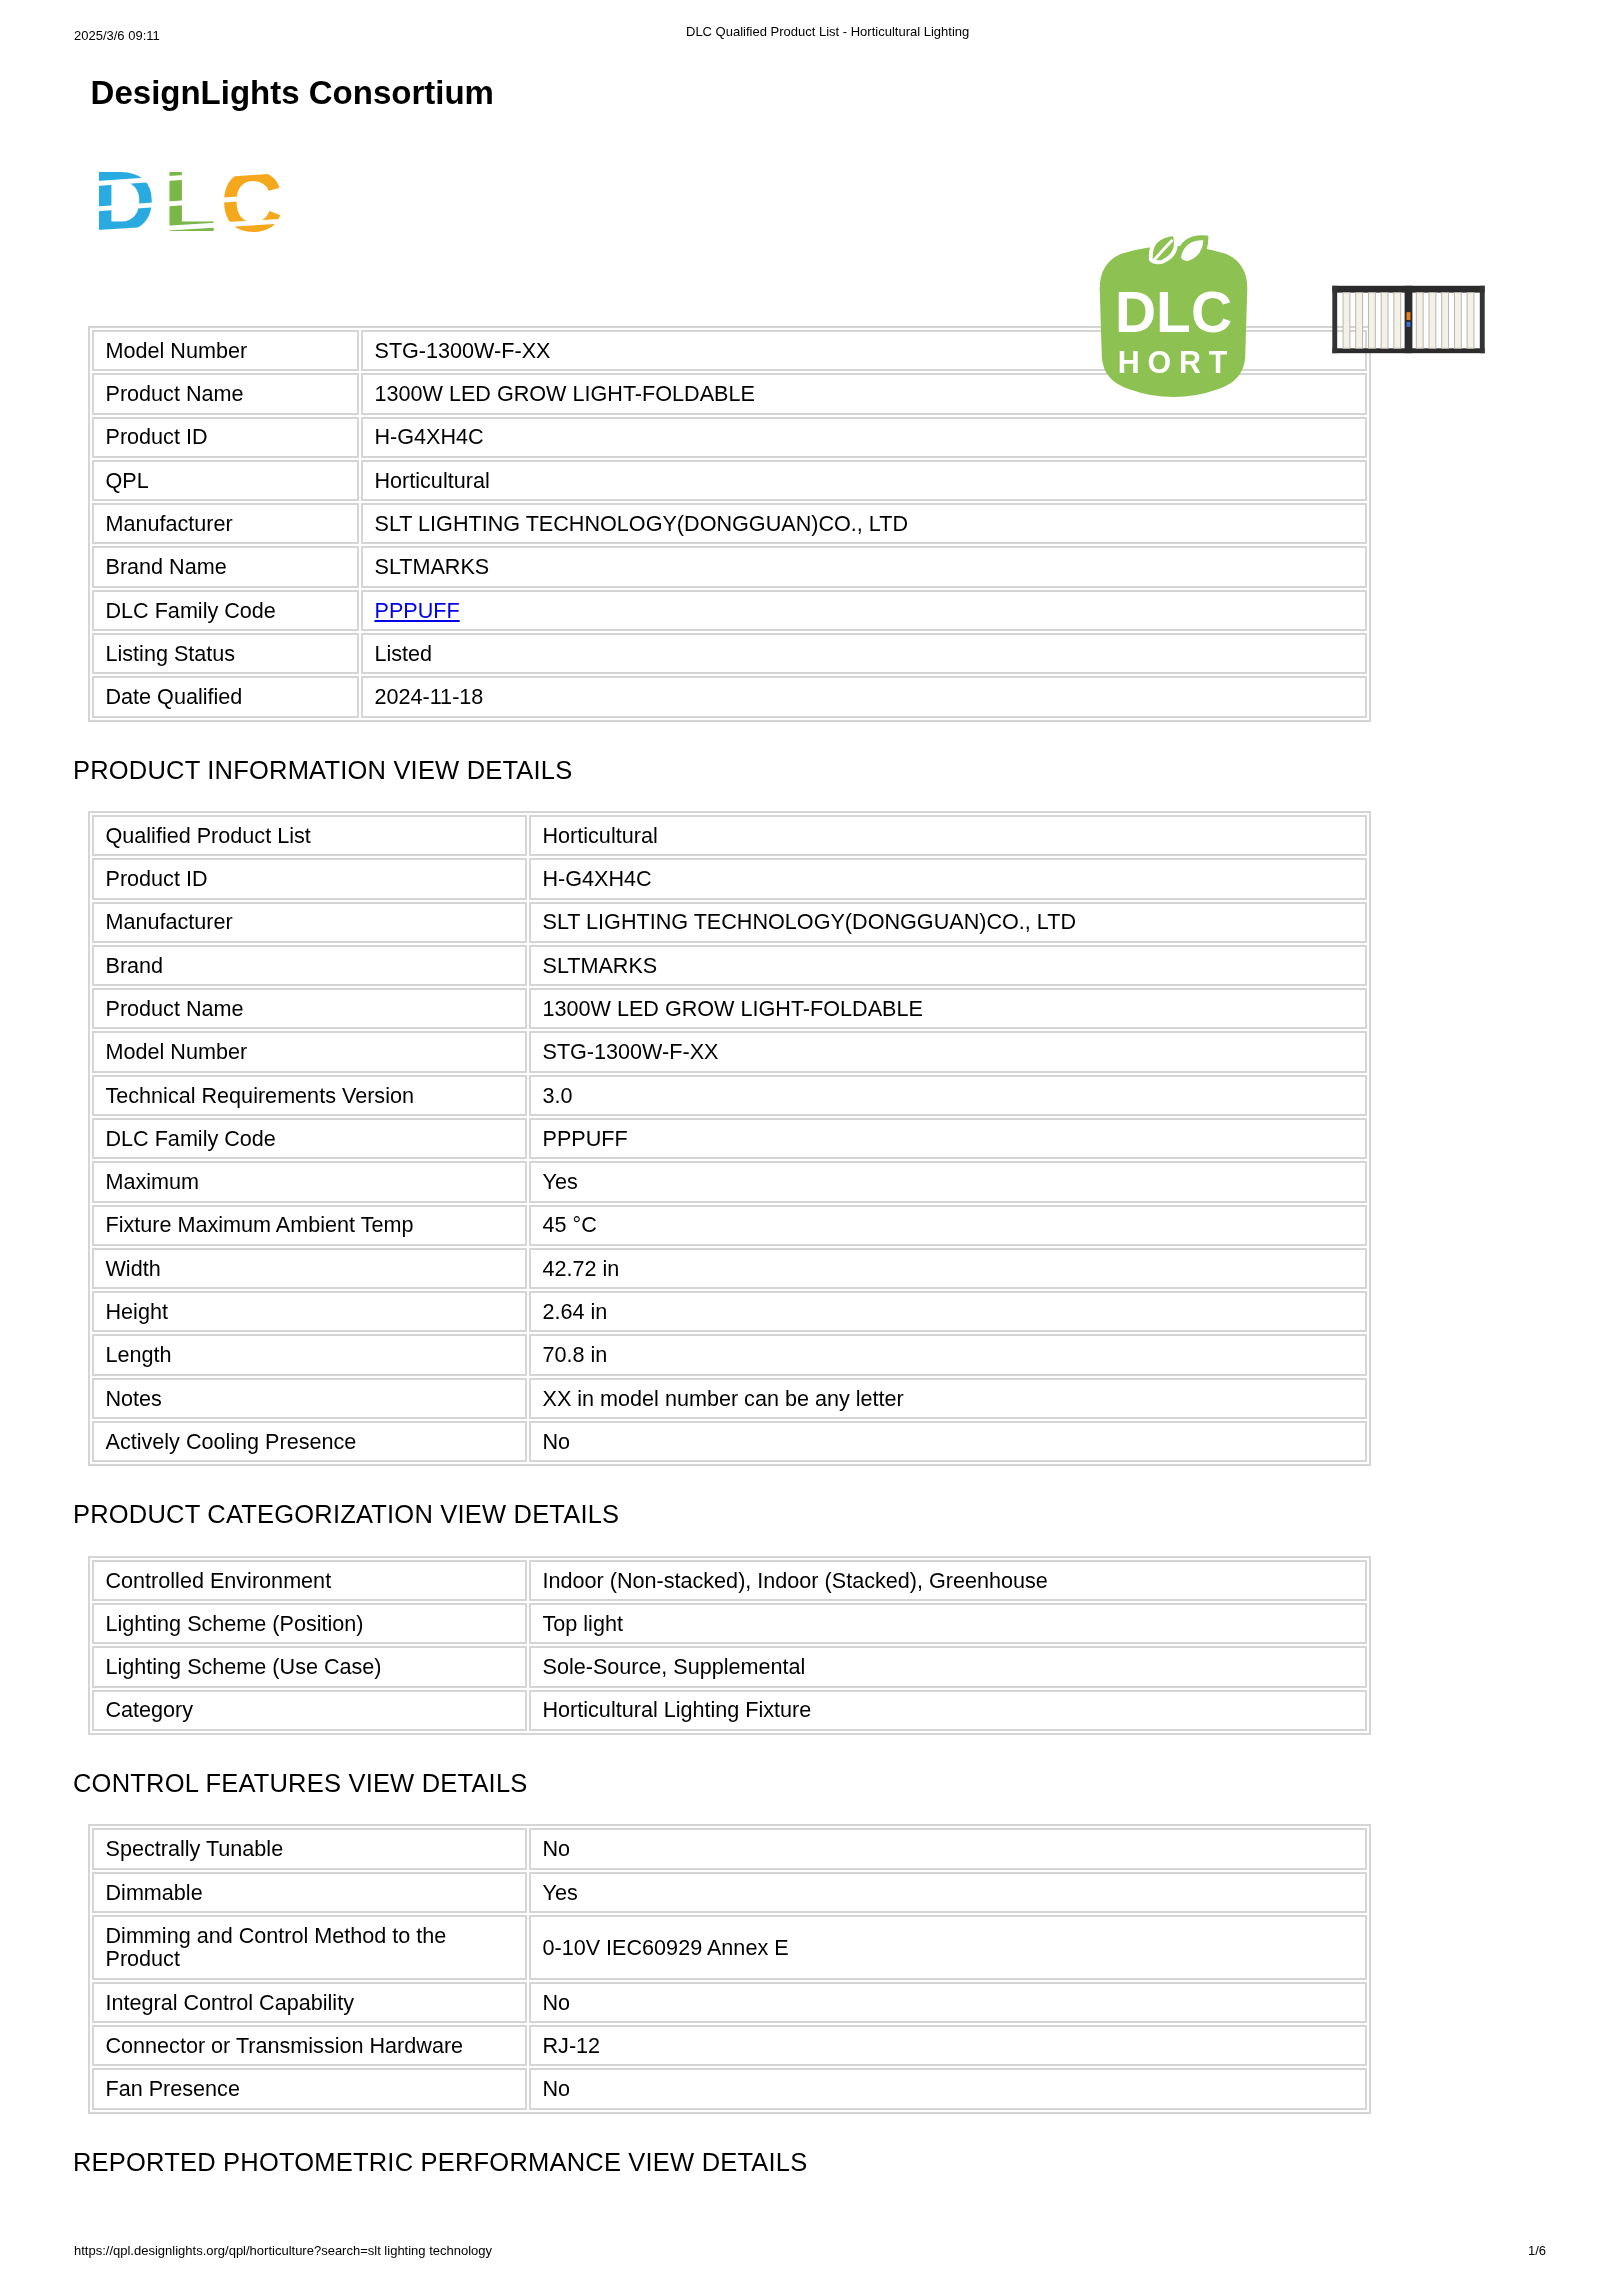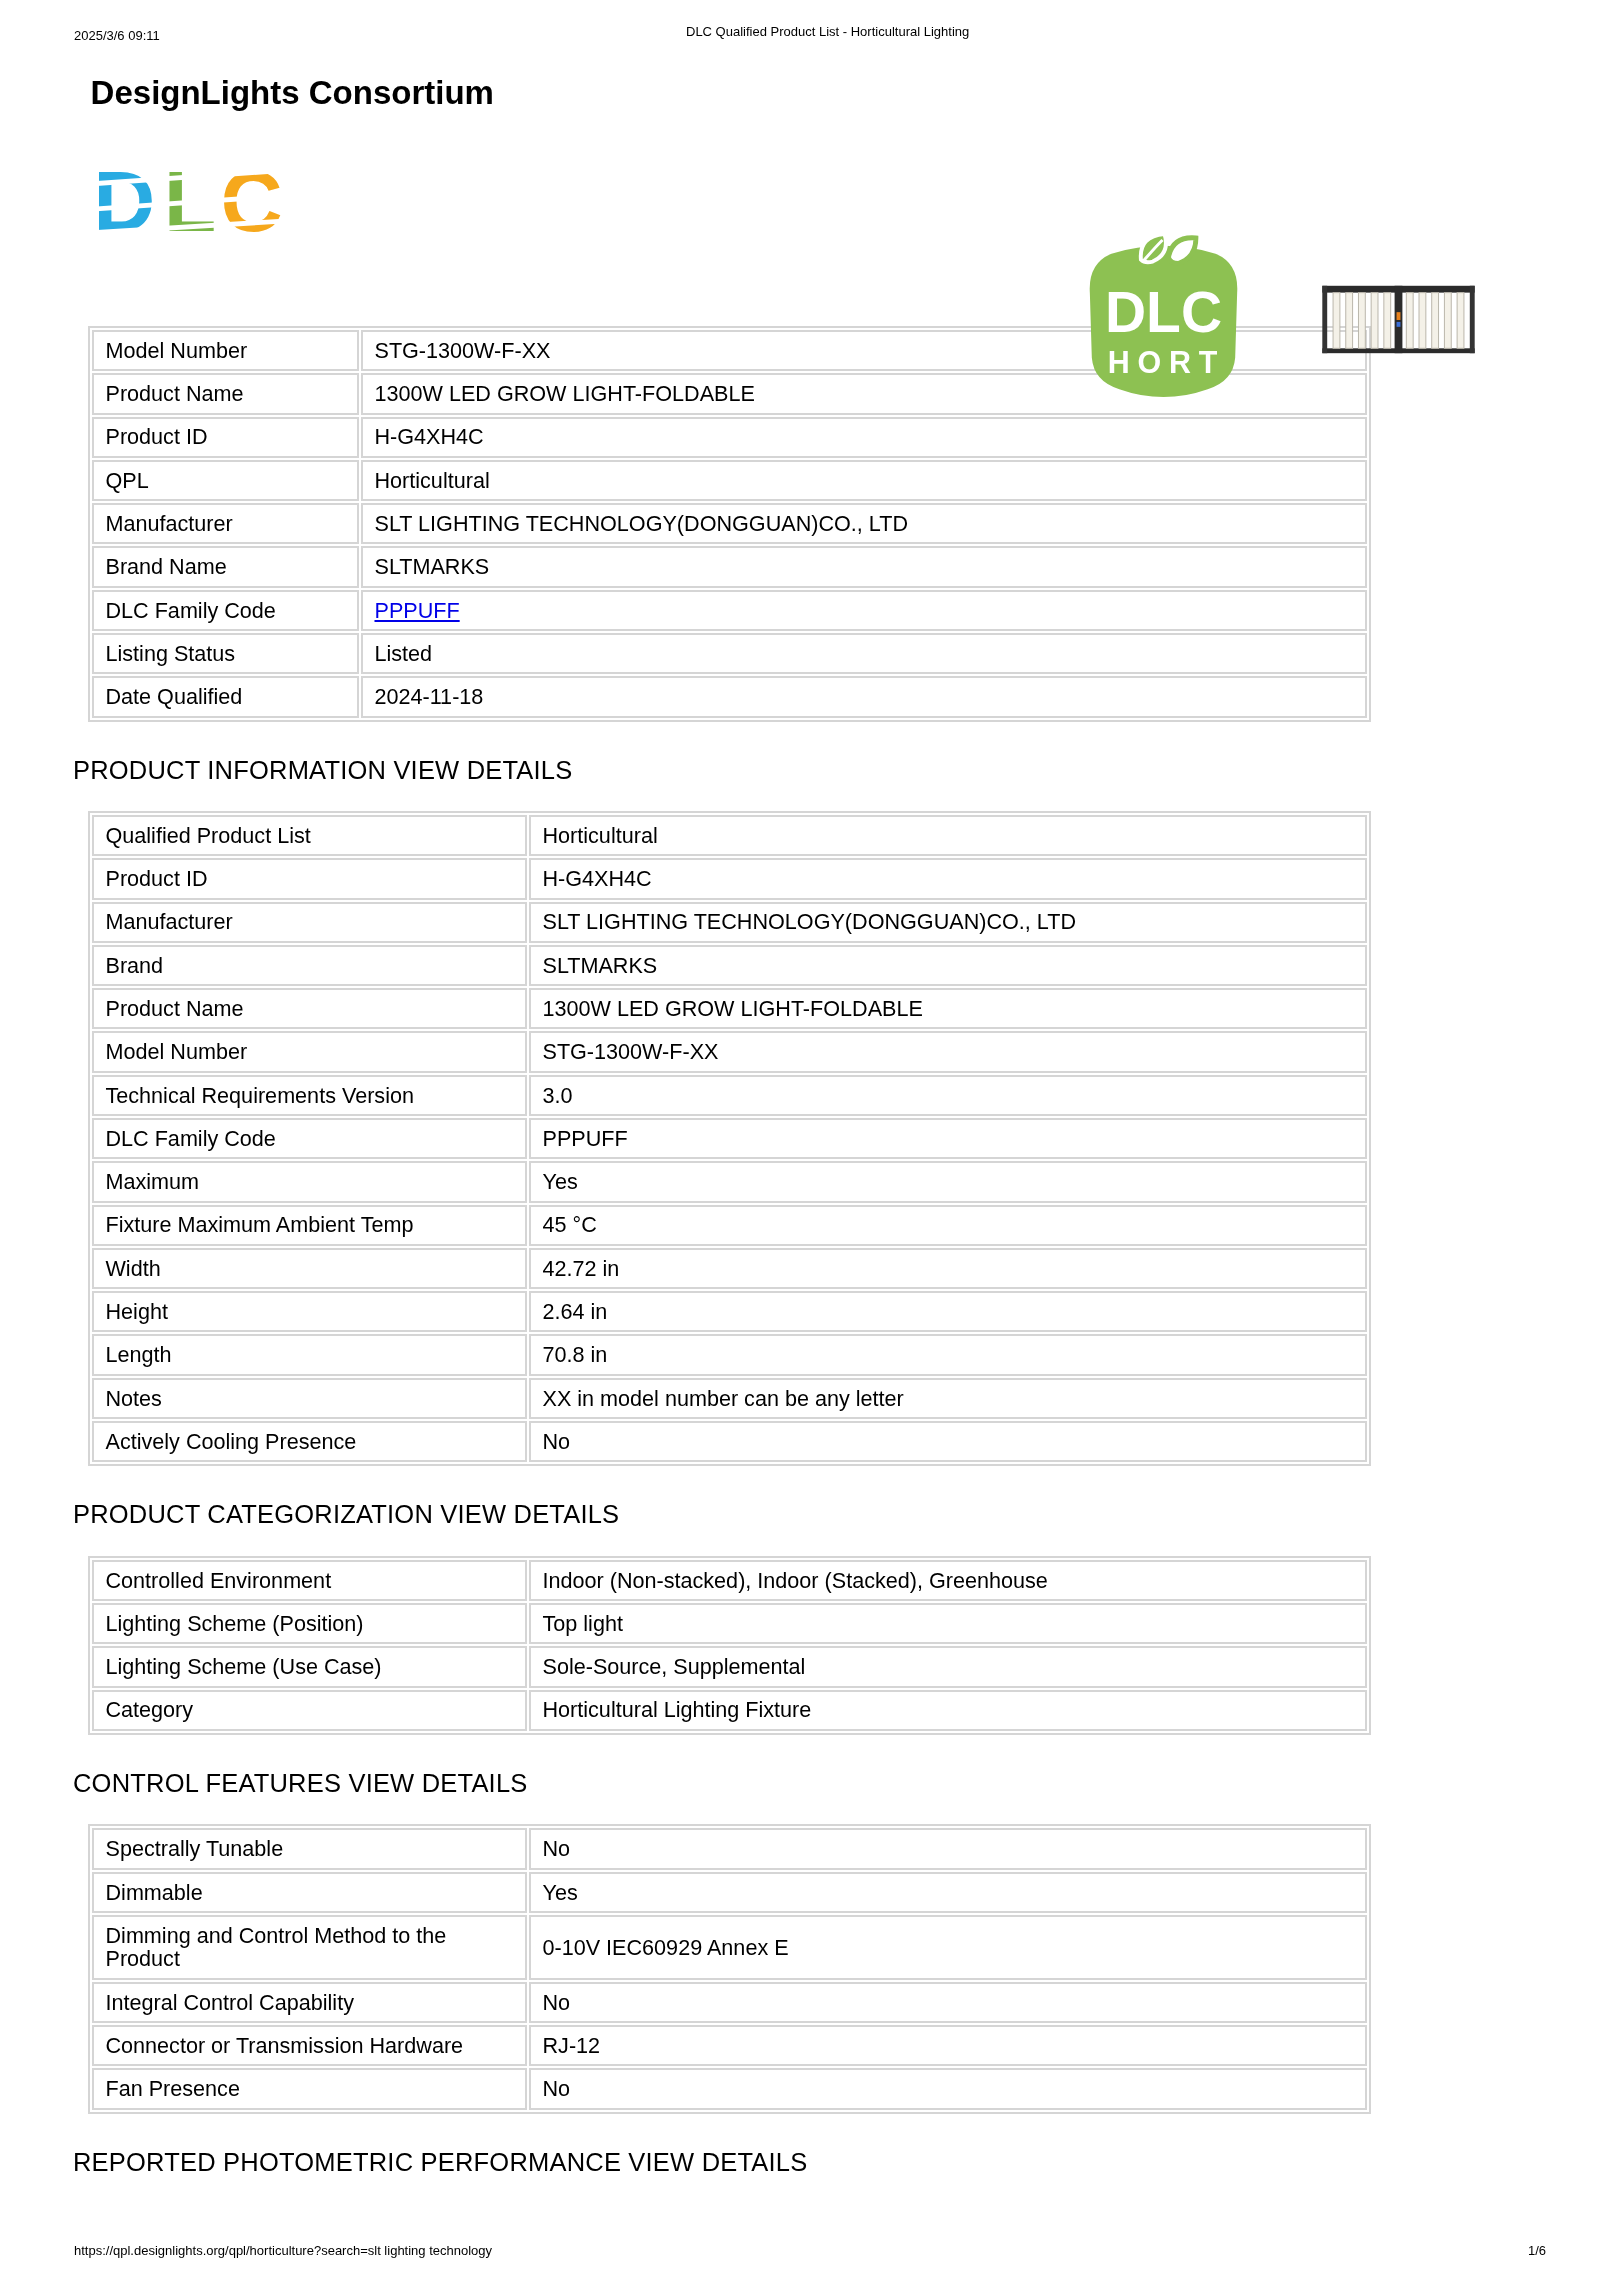--- a/index.html
+++ b/index.html
@@ -30,21 +30,21 @@
     font-size:33px;
     line-height:39px;
     font-weight:bold;
     margin:0 0 0 17.6px;
     padding-top:73px;
   }
   .logo-band{position:relative;height:157px;}
   .dlc-logo{position:absolute;left:19.6px;top:43px;}
   .logo-right{
     position:absolute;
-    top:120px; right:57px;
+    top:120px; right:47px;
     display:flex;align-items:center;gap:75px;
   }
   
   table.qpl{
     border-collapse:separate;
     border-spacing:2px;
     border:2px solid #d5d5d5;
     width:1283px;
     margin-left:14.7px;
     table-layout:fixed;

